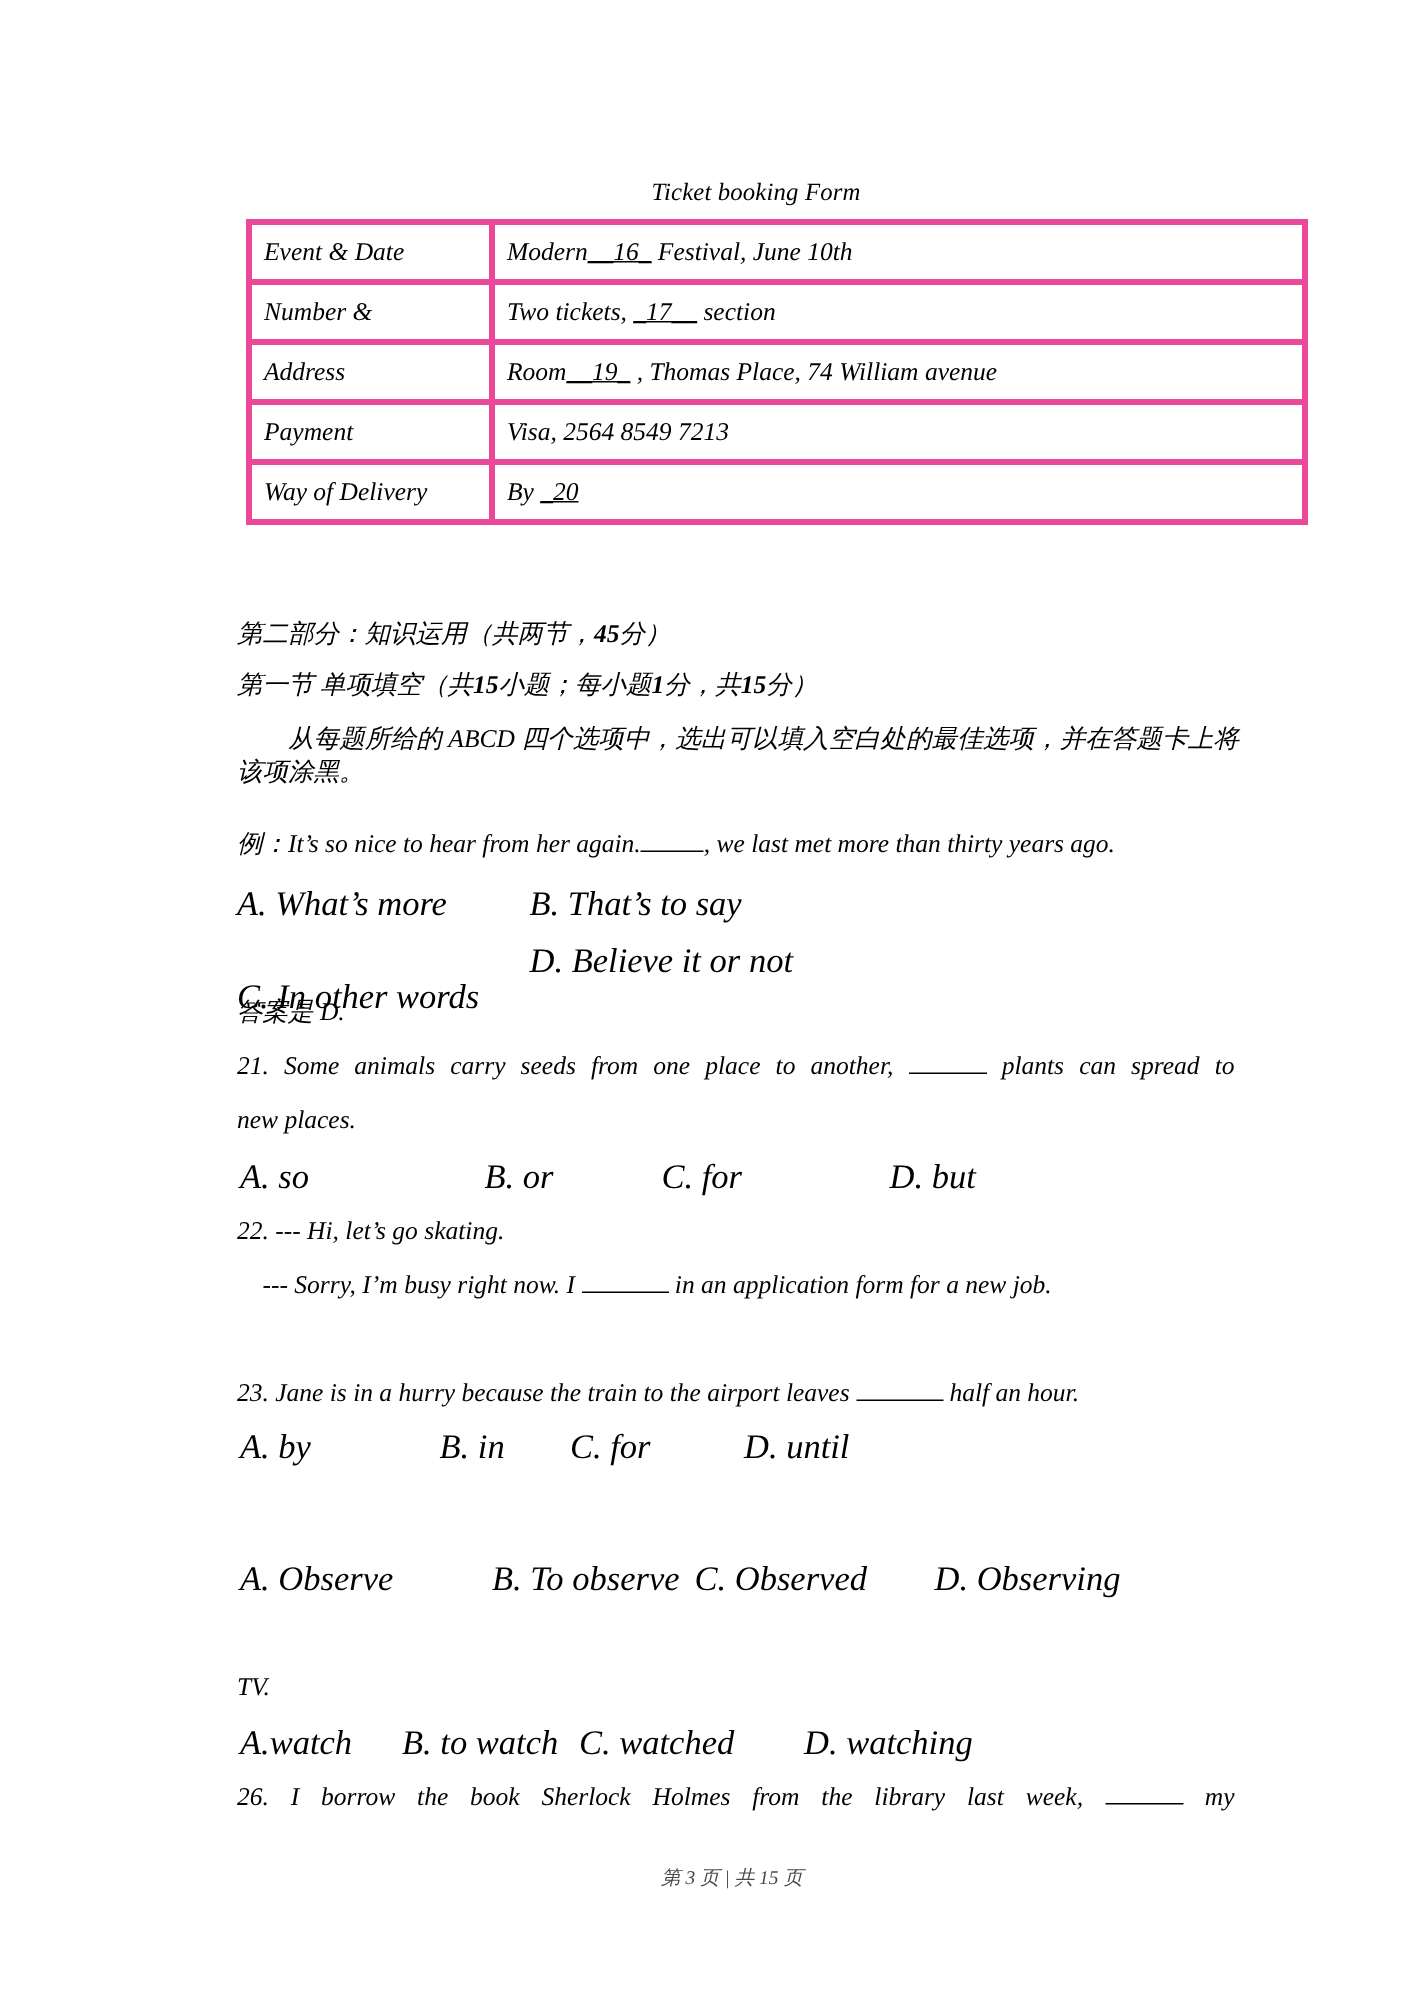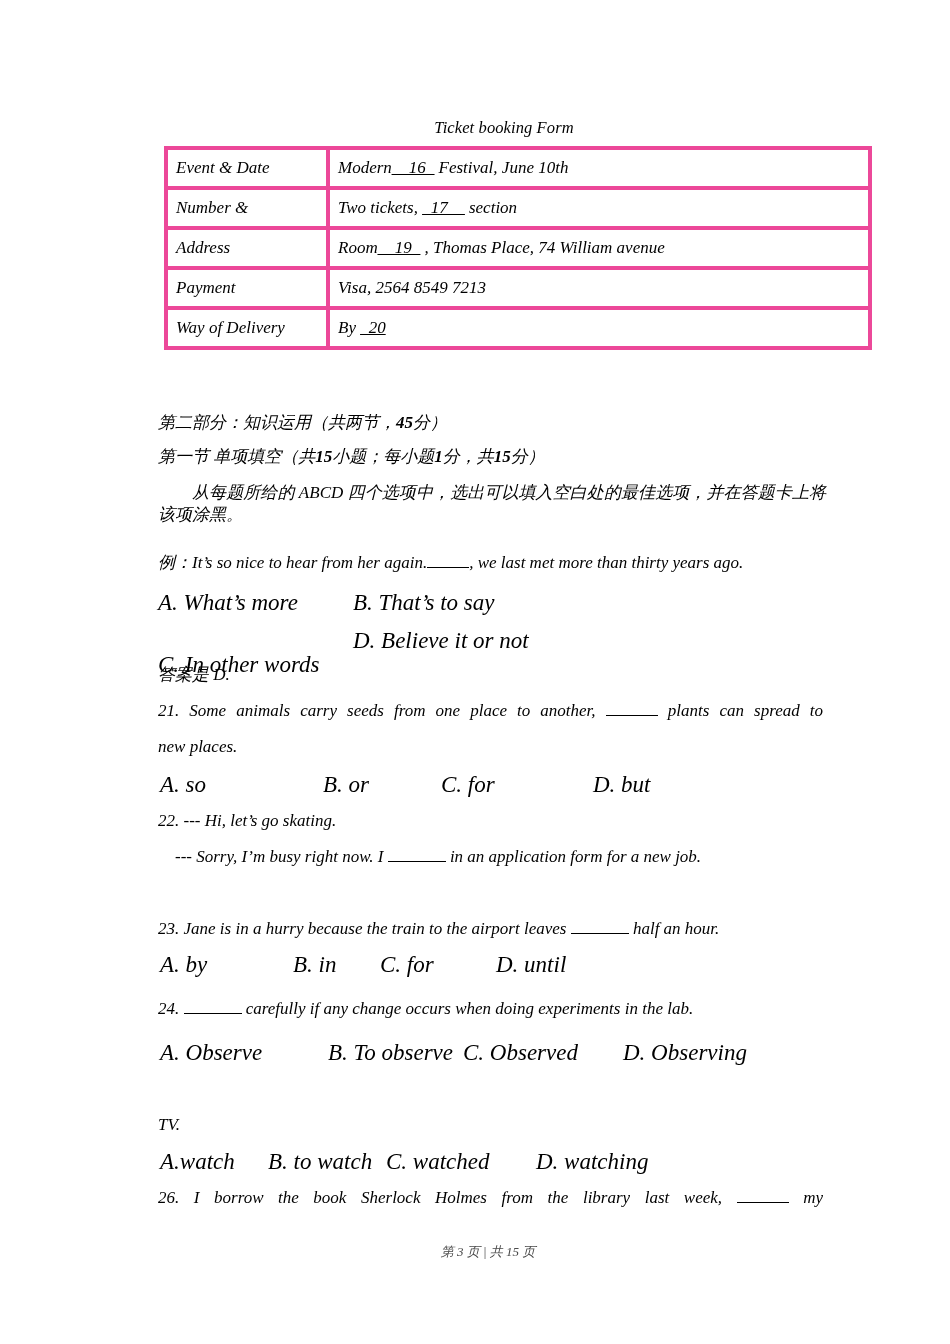--- a/index.html
+++ b/index.html
@@ -176,21 +176,20 @@
   <div class="para" style="top:846px; left:162px; width:650px;"><span>--- Sorry, I’m busy right now. I</span> <span class="gap gap-md"></span> <span>in an application form for a new job.</span></div>
 
   <div class="para" style="top:918px;"><span>23. Jane is in a hurry because the train to the airport leaves</span> <span class="gap gap-md"></span> <span>half an hour.</span></div>
   <div class="opts" style="top:954px;">
     <span style="left:2px;">A. by</span>
     <span style="left:135px;">B. in</span>
     <span style="left:222px;">C. for</span>
     <span style="left:338px;">D. until</span>
   </div>
 
-  <div class="para" style="top:998px;"><span>24.</span> <span class="gap gap-md"></span> <span>carefully if any change occurs when doing experiments in the lab.</span></div>
   <div class="opts" style="top:1042px;">
     <span style="left:2px;">A. Observe</span>
     <span style="left:170px;">B. To observe</span>
     <span style="left:305px;">C. Observed</span>
     <span style="left:465px;">D. Observing</span>
   </div>
 
   <div class="para" style="top:1114px;">TV.</div>
   <div class="opts" style="top:1151px;">
     <span style="left:2px;">A.watch</span>

